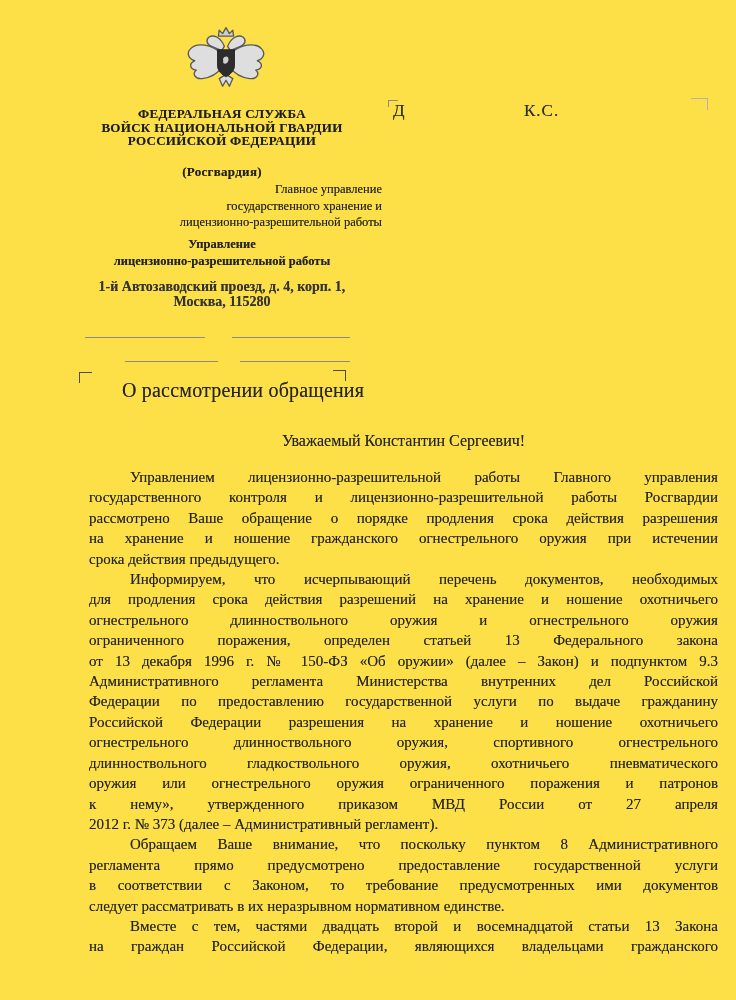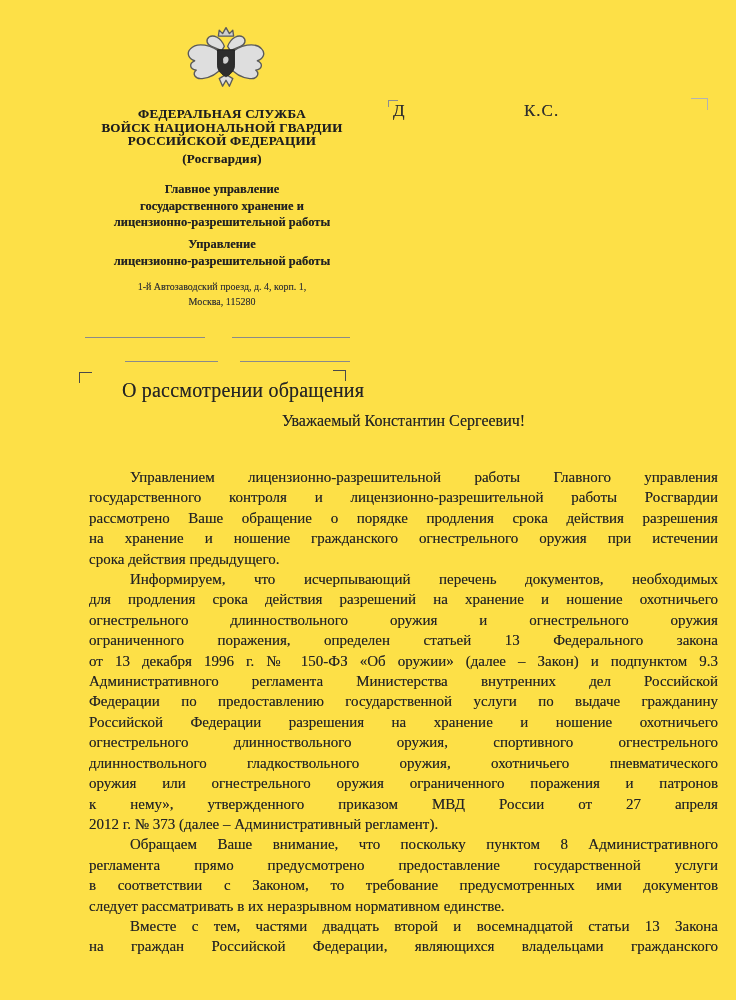--- a/index.html
+++ b/index.html
@@ -10,24 +10,24 @@
     overflow:hidden;
     font-family:"Liberation Serif","DejaVu Serif",serif;
     color:#2a2a2a;
     text-shadow:0 0 .45px rgba(45,45,45,.55);
   }
   
   .lh{position:absolute;left:62px;width:320px;text-align:center;}
   .emblem{position:absolute;left:183px;top:26px;width:86px;height:78px;}
   .agency{top:107px;font-weight:bold;font-size:13px;line-height:13.5px;letter-spacing:.3px;color:#1e1e1e;}
   .agency .ln{white-space:nowrap;}
-  .agency .ln:last-child{margin-top:4px;}
-  .maindir{top:181px;font-weight:bold;font-size:12.5px;line-height:16.5px;color:#222;}
+  .agency .ln:last-child{margin-top:17px;}
+  .maindir{top:181px;font-weight:normal;font-size:12.5px;line-height:16.5px;color:#222;text-align:right;}
   .dir{top:236px;font-weight:bold;font-size:12.5px;line-height:16.5px;color:#222;}
-  .addr{top:279px;font-size:10px;line-height:15px;color:#333;}
+  .addr{top:279px;font-size:14px;line-height:15px;color:#333;font-weight:bold;}
   .date-row{
     position:absolute;left:100px;top:313px;width:245px;
     display:flex;justify-content:space-between;align-items:baseline;
     font-size:14.5px;color:#1f1f1f;
   }
   .uline{position:absolute;height:0;border-top:1.4px solid #8a8a8a;}
   .ul-a1{left:85px;top:337px;width:120px;}
   .ul-a2{left:232px;top:337px;width:118px;}
   .ul-b1{left:125px;top:361px;width:93px;}
   .ul-b2{left:240px;top:361px;width:110px;}
@@ -37,21 +37,21 @@
   .c-tr{border-top:1.5px solid #4a4a4a;border-right:1.5px solid #4a4a4a;}
   .subj-l{left:79px;top:372px;width:12px;height:10px;}
   .subj-r{left:333px;top:370px;width:12px;height:10px;}
   .addr-l{left:388px;top:100px;width:9px;height:6px;border-color:#8c8c8c;}
   .addr-r{left:691px;top:98px;width:16px;height:11px;border-color:#b3b3b3;}
   .subject{position:absolute;left:122px;top:379px;font-size:20px;color:#242424;letter-spacing:.2px;}
   
   .addressee-letter{position:absolute;left:393px;top:101px;font-size:17px;color:#2e2e2e;}
   .addressee-initials{position:absolute;left:480px;top:101px;font-size:17px;letter-spacing:1px;color:#2e2e2e;margin-left:44px;}
   
-  .salutation{position:absolute;left:89px;top:412px;width:629px;text-align:center;font-size:16px;color:#242424;}
+  .salutation{position:absolute;left:89px;top:432px;width:629px;text-align:center;font-size:16px;color:#242424;}
   .body-text{position:absolute;left:89px;top:467px;width:629px;font-size:15px;line-height:20.4px;color:#242424;}
   .para{margin:0;}
   .bline{text-align:justify;text-align-last:justify;}
   .bline.lastline{text-align-last:left;}
   .bline.firstline{text-indent:41px;}
 </style>
 </head>
 <body>
 
 <div class="page">

